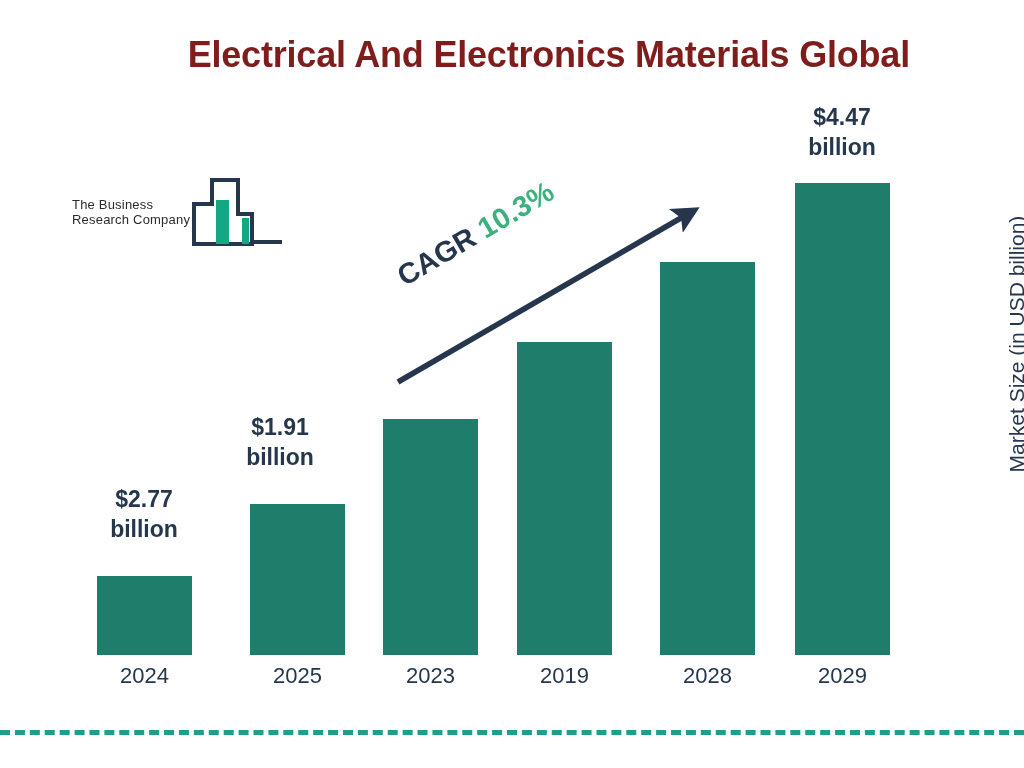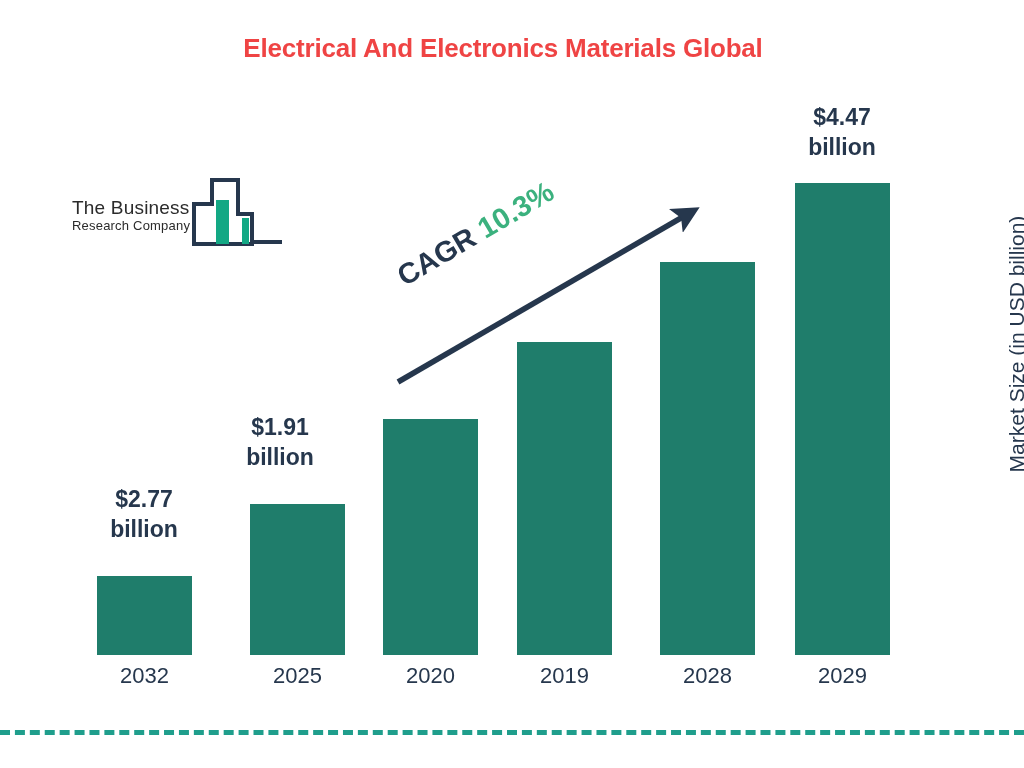--- a/index.html
+++ b/index.html
@@ -17,46 +17,46 @@
     background: #ffffff;
     overflow: hidden;
   }
 
   
   #chart-title {
     position: absolute;
     left: 96px;
     top: 32px;
     width: 814px;
-    text-align: center;
-    font-size: 26px;
+    text-align: right;
+    font-size: 36px;
     font-weight: bold;
     line-height: 1.28;
-    color: #ef4444;
+    color: #7f1d1d;
     letter-spacing: -0.2px;
   }
 
   
   #logo {
     position: absolute;
     left: 72px;
     top: 176px;
     width: 215px;
     height: 80px;
   }
   #logo .logo-text {
     position: absolute;
     left: 0px;
     top: 22px;
     width: 136px;
     color: #2b2b2b;
     line-height: 1.05;
   }
   #logo .logo-line1 {
-    font-size: 19px;
+    font-size: 13px;
     font-weight: normal;
     letter-spacing: 0.2px;
     white-space: nowrap;
   }
   #logo .logo-line2 {
     font-size: 13px;
     font-weight: normal;
     letter-spacing: 0.2px;
     white-space: nowrap;
     margin-top: 1px;
@@ -184,23 +184,23 @@
     <div class="bar-value" style="left:210px; top:412px; width:140px;">
       <div>$1.91</div>
       <div>billion</div>
     </div>
 
     <div class="bar-value" style="left:772px; top:102px; width:140px;text-align:center;">
       <div>$4.47</div>
       <div>billion</div>
     </div>
 
-    <div class="x-tick" style="left:97px;  width:95px;">2032</div>
+    <div class="x-tick" style="left:97px;  width:95px;">2024</div>
     <div class="x-tick" style="left:250px; width:95px;">2025</div>
-    <div class="x-tick" style="left:383px; width:95px;">2020</div>
+    <div class="x-tick" style="left:383px; width:95px;">2023</div>
     <div class="x-tick" style="left:517px; width:95px;">2019</div>
     <div class="x-tick" style="left:660px; width:95px;">2028</div>
     <div class="x-tick" style="left:795px; width:95px;">2029</div>
   </div>
 
   <svg id="cagr-arrow" viewBox="0 0 340 210">
     <defs>
       <marker id="arrowhead" markerWidth="5" markerHeight="5" refX="3.6" refY="2.5" orient="auto" markerUnits="strokeWidth">
         <path d="M0,0 L5,2.5 L0,5 L1.1,2.5 Z" fill="#26374d"></path>
       </marker>

